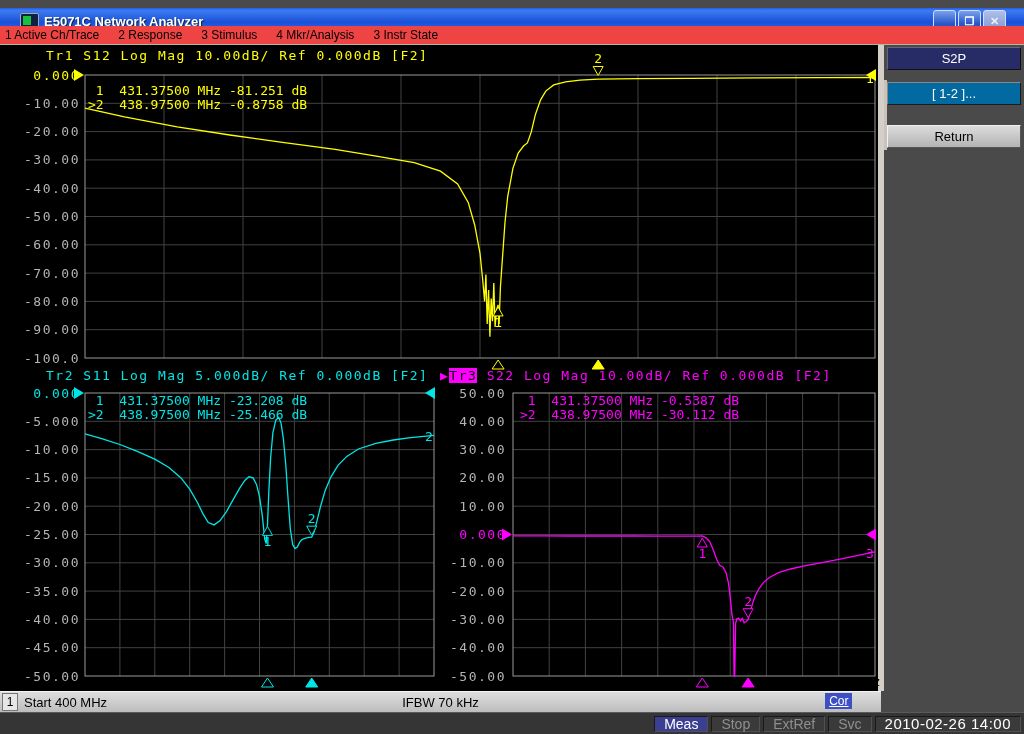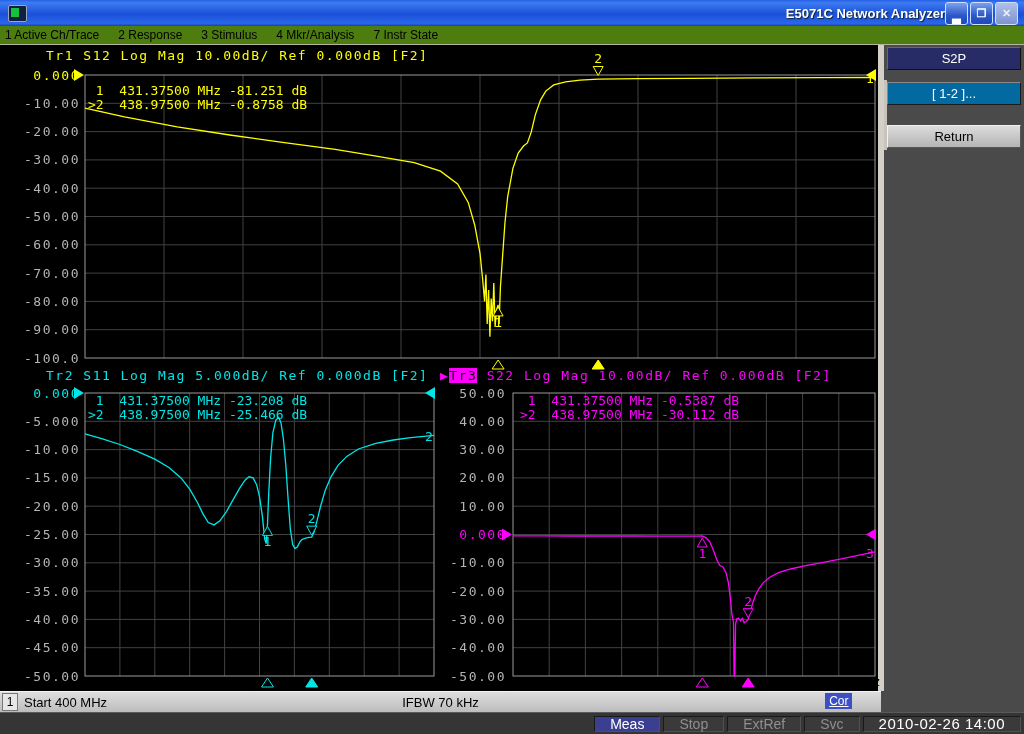--- a/index.html
+++ b/index.html
@@ -1,31 +1,31 @@
 <!DOCTYPE html>
 <html><head>
 <meta charset="utf-8">
 <style>
   html,body{margin:0;padding:0;background:#555;}
   .screen{position:relative;width:1024px;height:734px;overflow:hidden;font-family:"Liberation Sans",sans-serif;background:#4a4a4a;}
   
-  .titlebar{position:absolute;left:0;top:0;width:1024px;height:26px;
+  .titlebar{position:absolute;left:0;top:8px;width:1024px;height:26px;
     background:linear-gradient(180deg,#2660e8 0%,#3d7bf0 10%,#1a50d8 55%,#2a66ea 90%,#1243b5 100%);
-    display:flex;align-items:center;box-sizing:border-box;padding:0 6px;text-align:right;}
+    display:flex;align-items:center;box-sizing:border-box;padding:0 18px;}
   .app-icon{width:17px;height:15px;background:#102040;border:1px solid #9ab;border-radius:2px;margin:0 5px 0 2px;position:relative;}
   .app-icon::after{content:"";position:absolute;left:2px;top:2px;width:8px;height:9px;background:#18c040;}
   .tb-title{color:#fff;font-weight:bold;font-size:13px;text-shadow:1px 1px 1px #123;flex:1;}
   .winbtns{display:flex;gap:2px;}
   .wbtn{width:21px;height:21px;border-radius:3px;border:1px solid #cfe0ff;color:#fff;
     display:flex;align-items:center;justify-content:center;font-size:11px;font-weight:bold;
     background:linear-gradient(#7aa0ee,#2a58c8 60%,#1e4ab8);}
   .wbtn-close{background:linear-gradient(#aebfe8,#7e94cf);color:#e8eefc;}
   .wbtn-min span{transform:translateY(4px);}
   
-  .menubar{position:absolute;left:0;top:26px;width:1024px;height:19px;background:#4d7c0f;
+  .menubar{position:absolute;left:0;top:26px;width:1024px;height:19px;background:#ef4444;
     border-bottom:1px solid #b8b4a2;box-sizing:border-box;display:flex;align-items:center;
     font-size:12px;color:#000;padding-left:5px;gap:19px;}
   .menu-item{white-space:nowrap;}
   
   .main{position:absolute;left:0;top:45px;width:1024px;height:646px;display:flex;}
   .plot{position:relative;width:878px;height:646px;background:#000;flex:0 0 auto;}
   .plot svg{position:absolute;left:0;top:0;}
   svg text{font-family:"DejaVu Sans Mono",monospace;}
   .gap-strip{width:6px;height:646px;background:#d4d0c8;flex:0 0 auto;}
   .sidebar{width:140px;height:646px;background:#4a4a4a;flex:0 0 auto;position:relative;}
@@ -48,21 +48,21 @@
   .sb-ifbw{position:absolute;left:50%;transform:translateX(-50%);text-align:center;}
   .sb-right{margin-left:auto;display:flex;align-items:center;gap:4px;padding-right:1px;flex-direction:column;}
   .cor-box{background:#3c50c4;color:#fff;padding:0 4px;height:16px;display:inline-flex;align-items:center;font-size:12px;text-decoration:underline;}
   .alert-box{background:#dcd8d0;border:1px solid #777;color:#222;width:10px;height:16px;display:inline-flex;
     align-items:center;justify-content:center;font-size:12px;font-weight:bold;}
   .sb-fill{flex:1;background:#4a4a4a;}
   
   .taskbar{position:absolute;left:0;top:712px;width:1024px;height:22px;background:#353535;border-top:1px solid #5a5a5a;
     box-sizing:border-box;display:flex;align-items:center;justify-content:flex-end;gap:3px;padding-right:3px;}
   .tseg{height:16px;display:inline-flex;align-items:center;justify-content:center;font-size:14px;box-sizing:border-box;
-    border:1px solid;border-color:#191919 #515151 #515151 #191919;padding:0 15px;background:#3a3a3a;}
+    border:1px solid;border-color:#191919 #515151 #515151 #191919;padding:0 9px;background:#3a3a3a;}
   .tseg-active{background:#3b3f92;color:#fff;}
   .tseg-dim{color:#8f8f8f;}
   .tseg-date{color:#fff;font-size:15px;letter-spacing:0.5px;}
 </style>
 </head>
 <body>
 
 <div class="screen">
 
   <div class="titlebar">
@@ -79,21 +79,21 @@
           <span>✕</span>
         </span>
     </span>
   </div>
 
   <div class="menubar">
     <span class="menu-item">1 Active Ch/Trace</span>
     <span class="menu-item">2 Response</span>
     <span class="menu-item">3 Stimulus</span>
     <span class="menu-item">4 Mkr/Analysis</span>
-    <span class="menu-item">7 Instr State</span>
+    <span class="menu-item">3 Instr State</span>
   </div>
 
   <div class="main">
     <div class="plot">
       <svg id="plot-svg" width="878" height="646">
           <line x1="164" y1="30" x2="164" y2="313" stroke="#424242"></line>
           <line x1="85" y1="58.3" x2="875" y2="58.3" stroke="#424242"></line>
           <line x1="243" y1="30" x2="243" y2="313" stroke="#424242"></line>
           <line x1="85" y1="86.6" x2="875" y2="86.6" stroke="#424242"></line>
           <line x1="322" y1="30" x2="322" y2="313" stroke="#424242"></line>

